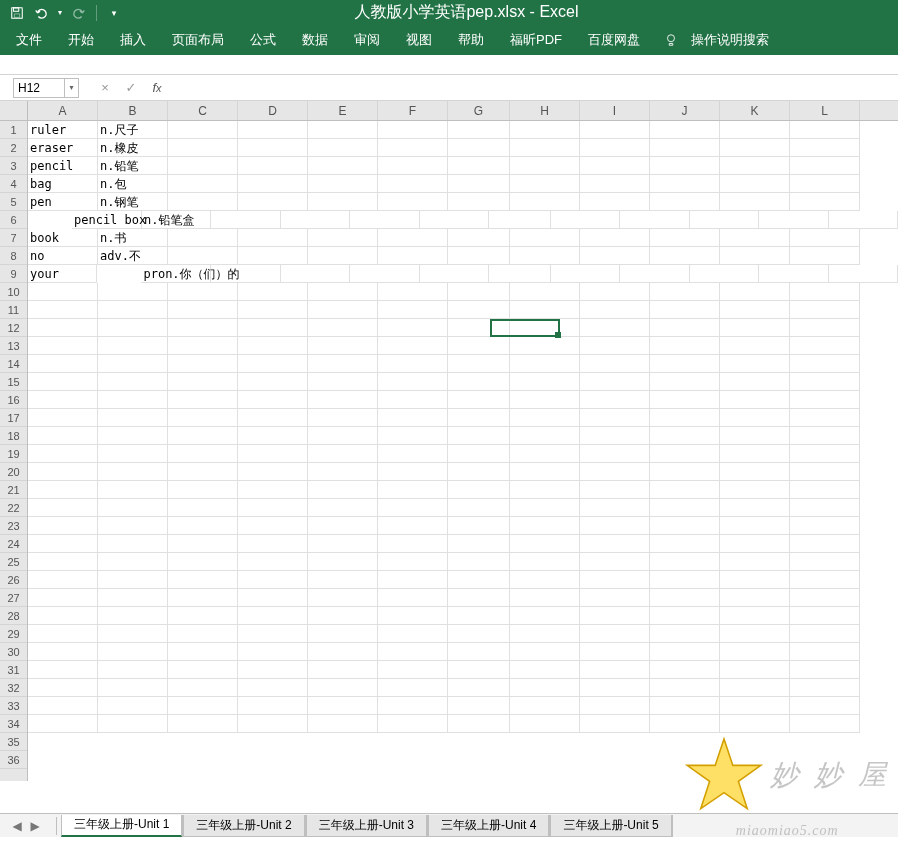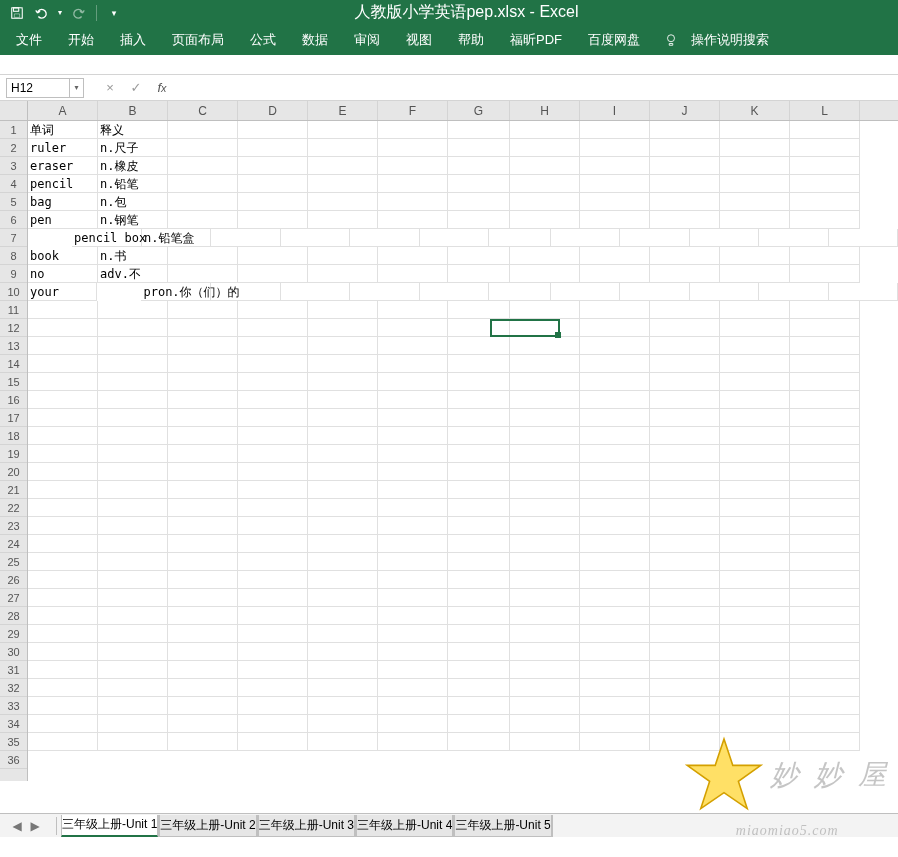--- a/index.html
+++ b/index.html
@@ -12,21 +12,21 @@
 .title-text { flex: 1; text-align: center; font-size: 16px; padding-right: 80px; }
 
 .ribbon-tabs { background: #217346; height: 30px; display: flex; align-items: center; padding: 0 14px; gap: 22px; color: #fff; font-size: 13px; }
 .ribbon-tab { cursor: pointer; padding: 4px 2px; }
 .tell-me { display: flex; align-items: center; gap: 13px; }
 .bulb-icon { width: 14px; height: 14px; }
 
 .ribbon-blank { height: 20px; background: #fff; border-bottom: 1px solid #d4d4d4; }
 
 .formula-bar { height: 26px; display: flex; align-items: center; border-bottom: 1px solid #d4d4d4; background: #fff; font-size: 13px; }
-.name-box { width: 64px; height: 20px; border: 1px solid #bfbfbf; margin-left: 6px; padding: 0 4px; display: flex; align-items: center; font-size: 12px; background: #fff; }
+.name-box { width: 52px; height: 20px; border: 1px solid #bfbfbf; margin-left: 13px; padding: 0 4px; display: flex; align-items: center; font-size: 12px; background: #fff; }
 .name-drop { width: 14px; height: 20px; border: 1px solid #bfbfbf; border-left: none; display: flex; align-items: center; justify-content: center; cursor: pointer; }
 .fb-btns { display: flex; margin-left: 18px; gap: 10px; }
 .fb-btn { width: 16px; height: 16px; display: flex; align-items: center; justify-content: center; cursor: pointer; color: #999; }
 .fb-input { flex: 1; height: 20px; border: none; padding: 0 6px; font-size: 12px; outline: none; margin-left: 6px; }
 
 .grid-area { display: flex; height: 680px; overflow: hidden; }
 .row-headers { width: 28px; background: #e6e6e6; border-right: 1px solid #bfbfbf; }
 .corner { height: 20px; background: #e6e6e6; border-bottom: 1px solid #bfbfbf; }
 .rh { height: 18px; border-bottom: 1px solid #d4d4d4; font-size: 11px; color: #555; text-align: center; line-height: 18px; cursor: pointer; }
 
@@ -37,21 +37,21 @@
 .row { display: flex; height: 18px; }
 .cell { border-right: 1px solid #e0e0e0; border-bottom: 1px solid #e0e0e0; font-size: 12px; padding: 0 2px; line-height: 18px; white-space: nowrap; overflow: visible; font-family: "SimSun", monospace; cursor: cell; }
 .cell.overflow { overflow: visible; position: relative; z-index: 1; margin-left: 44px; }
 .active-cell { position: absolute; border: 2px solid #217346; pointer-events: none; }
 .active-handle { position: absolute; width: 6px; height: 6px; background: #217346; right: -3px; bottom: -3px; }
 
 .sheet-tabs { position: absolute; bottom: 20px; left: 0; right: 0; height: 24px; display: flex; align-items: center; border-top: 1px solid #bfbfbf; background: #f3f3f3; font-size: 12px; }
 .st-nav { display: flex; gap: 4px; padding: 0 10px; }
 .st-nav-btn { width: 14px; height: 14px; cursor: pointer; color: #777; display: flex; align-items: center; justify-content: center; }
 .st-sep { width: 1px; height: 18px; background: #bfbfbf; margin: 0 4px; }
-.st-tab { padding: 2px 0; border: 1px solid #bfbfbf; border-top: none; background: #e6e6e6; cursor: pointer; height: 22px; display: flex; align-items: center; }
+.st-tab { padding: 2px 12px; border: 1px solid #bfbfbf; border-top: none; background: #e6e6e6; cursor: pointer; height: 22px; display: flex; align-items: center; }
 .st-tab.active { background: #fff; border-bottom: 2px solid #217346; }
 .st-sep2 { width: 1px; background: #bfbfbf; align-self: stretch; }
 
 .watermark { position: absolute; bottom: 18px; right: 8px; font-size: 26px; color: rgba(150,150,150,0.55); font-family: cursive; font-style: italic; pointer-events: none; display: flex; align-items: center; gap: 8px; flex-direction: column; }
 .wm-star { width: 80px; height: 80px; }
 .wm-text1 { font-size: 28px; letter-spacing: 4px; }
 .wm-text2 { font-size: 14px; letter-spacing: 1px; font-family: Liberation Serif, serif; }
 
 .colA{width:70px}.colB{width:70px}.colC{width:70px}.colD{width:70px}.colE{width:70px}.colF{width:70px}.colG{width:62px}.colH{width:70px}.colI{width:70px}.colJ{width:70px}.colK{width:70px}.colL{width:70px}
 </style>
@@ -172,34 +172,20 @@
         <div class="ch colH">H</div>
         <div class="ch colI">I</div>
         <div class="ch colJ">J</div>
         <div class="ch colK">K</div>
         <div class="ch colL">L</div>
       </div>
     <div class="cells" id="cells">
       <div class="active-cell" style="left:462px;top:198px;width:70px;height:18px">
           <div class="active-handle"></div>
         </div>
-    <div class="row">
-          <div class="cell colA">单词</div>
-          <div class="cell colB">释义</div>
-          <div class="cell colC"></div>
-          <div class="cell colD"></div>
-          <div class="cell colE"></div>
-          <div class="cell colF"></div>
-          <div class="cell colG"></div>
-          <div class="cell colH"></div>
-          <div class="cell colI"></div>
-          <div class="cell colJ"></div>
-          <div class="cell colK"></div>
-          <div class="cell colL"></div>
-        </div>
         <div class="row">
           <div class="cell colA">ruler</div>
           <div class="cell colB">n.尺子</div>
           <div class="cell colC"></div>
           <div class="cell colD"></div>
           <div class="cell colE"></div>
           <div class="cell colF"></div>
           <div class="cell colG"></div>
           <div class="cell colH"></div>
           <div class="cell colI"></div>

